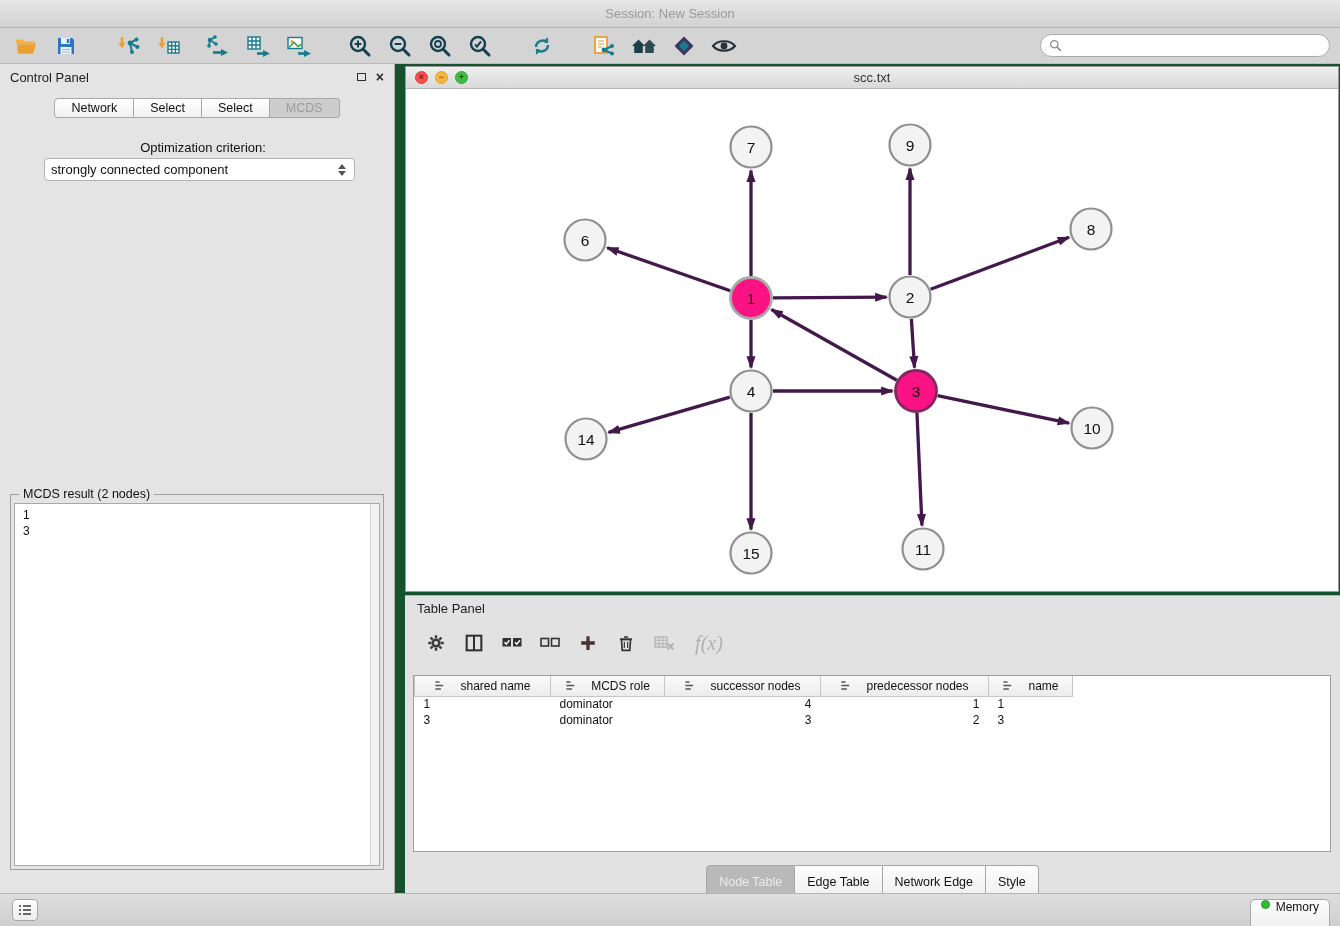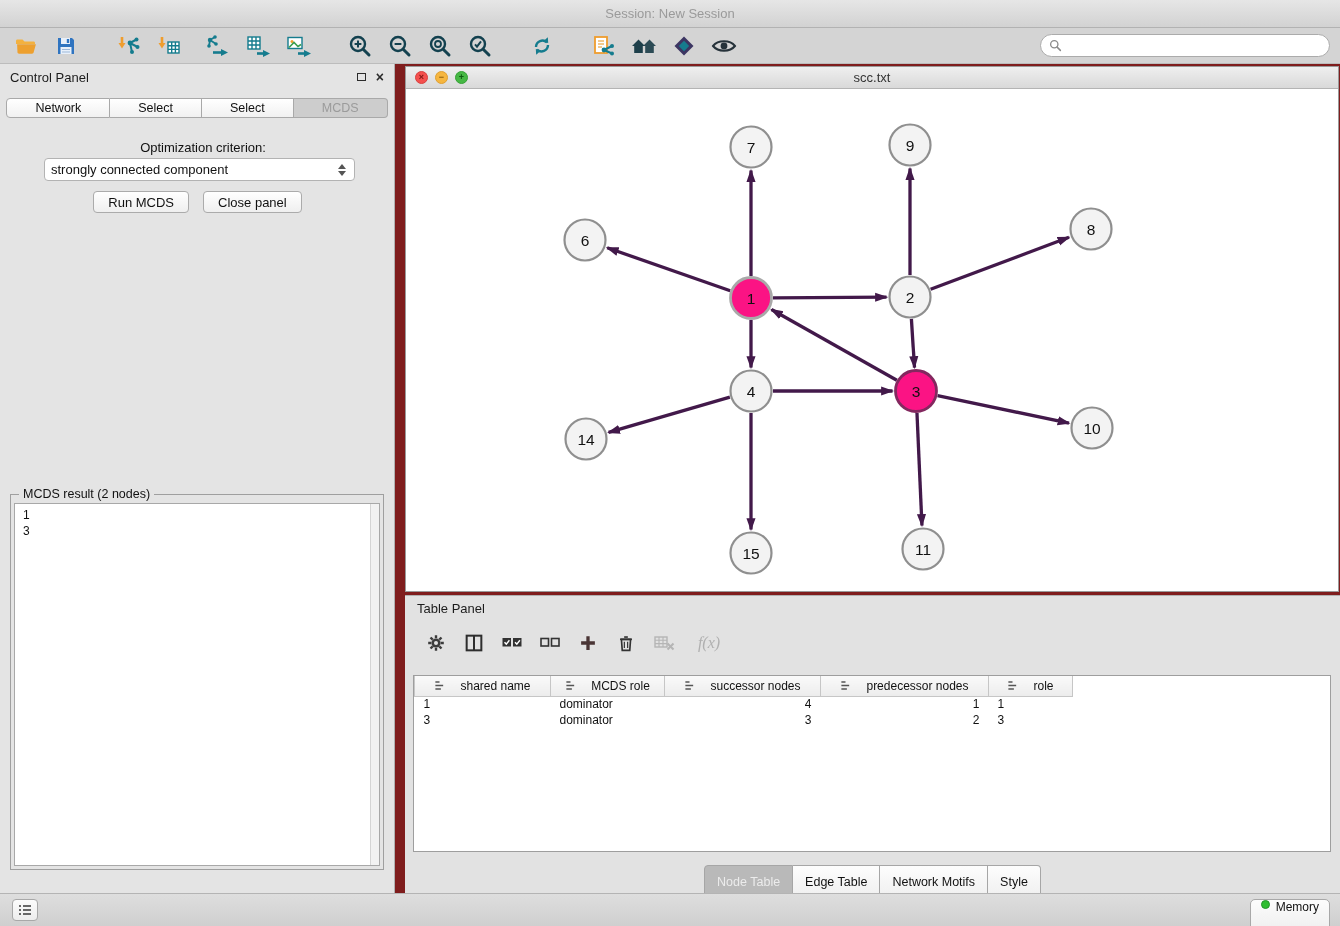--- a/index.html
+++ b/index.html
@@ -1,18 +1,18 @@
 <!DOCTYPE html>
 <html><head>
 <meta charset="utf-8">
 <style>
   * { margin:0; padding:0; box-sizing:border-box; }
   html,body { width:1340px; height:926px; }
   body { font-family:"Liberation Sans", sans-serif; background:#d4d4d4; overflow:hidden; }
-  .app { position:relative; width:1340px; height:926px; background:#7f1d1d; }
+  .app { position:relative; width:1340px; height:926px; background:#14532d; }
 
   
   .titlebar { position:absolute; left:0; top:0; width:1340px; height:28px;
     background:linear-gradient(#e6e6e6,#d2d2d2); border-bottom:1px solid #b2b2b2;
     display:flex; align-items:center; justify-content:center;
     color:#9a9a9a; font-size:13px; }
 
   
   .toolbar { position:absolute; left:0; top:28px; width:1340px; height:36px;
     background:#d4d4d4; border-bottom:1px solid #bcbcbc;
@@ -29,21 +29,21 @@
 
   
   .control-panel { position:absolute; left:0; top:64px; width:395px; height:829px;
     background:#e4e4e4; border-right:1px solid #b0b0b0; }
   .cp-header { height:26px; display:flex; align-items:center; padding:0 10px;
     font-size:13px; color:#1c1c1c;justify-content:space-between; }
   .cp-header .spacer { flex:1; }
   .float-box { width:9px; height:8px; border:1.5px solid #2b2b2b; margin-right:10px; cursor:pointer; }
   .x-btn { font-size:14px; font-weight:bold; color:#2b2b2b; cursor:pointer; line-height:1; }
   .cp-tabs { display:flex; justify-content:center; margin-top:8px; }
-  .cp-tab { height:20px; padding:0 28px; font-size:12.5px; color:#111;
+  .cp-tab { height:20px; padding:0 16px; font-size:12.5px; color:#111;
     background:linear-gradient(#ffffff,#f1f1f1); border:1px solid #a9a9a9; border-left:none;
     display:flex; align-items:center; cursor:pointer; }
   .cp-tab:first-child { border-left:1px solid #a9a9a9; border-radius:4px 0 0 4px; }
   .cp-tab:last-child { border-radius:0 4px 4px 0; }
   .cp-tab.active { background:#cdcdcd; color:#9b9b9b; }
   .opt-label { text-align:center; margin-top:22px; font-size:13px; color:#111;padding-left:12px; }
   .dropdown { position:absolute; left:44px; top:94px; width:311px; height:23px;
     background:#fff; border:1px solid #b3b3b3; border-radius:4px;
     display:flex; align-items:center; padding:0 6px; font-size:13px; color:#111; cursor:pointer; }
   .dropdown .dd-label { flex:1; }
@@ -80,21 +80,21 @@
   #network-svg text { font-family:"Liberation Sans",sans-serif; font-size:15.5px; fill:#111; }
 
   
   .table-panel { position:absolute; left:405px; top:595px; width:1047px; height:298px;
     background:#e2e2e2; border-top:1px solid #b0b0b0; }
   .tp-header { height:25px; display:flex; align-items:center; padding:0 12px; font-size:13px; color:#1c1c1c; }
   .tp-header .spacer { flex:1; }
   .tp-toolbar { display:flex; align-items:center; padding-left:16px; height:44px; gap:8px; }
   .tp-tbtn { width:30px; height:28px; background:transparent; border:none; display:flex;
     align-items:center; justify-content:center; cursor:pointer; }
-  .fx-label { font-family:"Liberation Serif",serif; font-style:italic; font-size:16px; color:#b0b0b0; }
+  .fx-label { font-family:"Liberation Serif",serif; font-style:italic; font-size:20px; color:#b0b0b0; }
   .tbl-wrap { position:absolute; left:8px; top:79px; width:918px; height:177px;
     background:#fff; border:1px solid #9e9e9e; overflow:hidden; }
   table.ntbl { border-collapse:collapse; table-layout:fixed; width:100%; }
   table.ntbl th { height:20px; background:linear-gradient(#fafafa,#ececec);
     border:1px solid #c6c6c6; border-top:none; font-weight:normal; font-size:12px; color:#111; }
   table.ntbl th .th-inner { display:flex; align-items:center; justify-content:center; gap:15px; }
   table.ntbl th.filler { background:#fff; border:none; }
   table.ntbl td { height:16px; font-size:12px; color:#111; padding:0 9px; white-space:nowrap; }
   .tp-tabs { position:absolute; left:0; top:269px; width:935px; display:flex; justify-content:center; }
   .tp-tab { height:21px; padding:16px 12px; font-size:12.5px; display:flex; align-items:center;
@@ -279,24 +279,20 @@
         <span class="cp-tab">Select</span>
         <span class="cp-tab active">MCDS</span>
       </div>
     <div class="opt-label">Optimization criterion:</div>
     <div class="dropdown">
       <span class="dd-label">strongly connected component</span>
       <span class="dd-arrows">
           <i class="up"></i>
           <i class="down"></i>
         </span>
-    </div>
-    <div class="btn-row">
-      <button class="pbtn">Run MCDS</button>
-      <button class="pbtn">Close panel</button>
     </div>
     <div class="result-group">
       <span class="group-title">MCDS result (2 nodes)</span>
       <div class="result-list" id="mcds-results">
 
       <div class="result-item">1</div>
           <div class="result-item">3</div>
           <div class="result-scroll"></div>
         </div>
     </div>
@@ -488,21 +484,21 @@
                     <path d="M1.5 2.2h4.5M1.5 6h8.5M1.5 9.8h6" stroke="#555" stroke-width="1.6" fill="none"></path>
                   </svg>
                   <span class="th-label">predecessor nodes</span>
                 </span>
               </th>
               <th>
                 <span class="th-inner">
                   <svg width="11" height="11" viewBox="0 0 12 12">
                     <path d="M1.5 2.2h4.5M1.5 6h8.5M1.5 9.8h6" stroke="#555" stroke-width="1.6" fill="none"></path>
                   </svg>
-                  <span class="th-label">role</span>
+                  <span class="th-label">name</span>
                 </span>
               </th>
               <th class="filler"></th>
             </tr>
           </thead>
         <tbody id="ntbl-body">
             <tr>
               <td style="text-align: left;">1</td>
               <td style="text-align: left;">dominator</td>
               <td style="text-align: right;">4</td>
@@ -517,21 +513,21 @@
               <td style="text-align: right;">2</td>
               <td style="text-align: left;">3</td>
               <td></td>
             </tr>
           </tbody>
       </table>
     </div>
     <div class="tp-tabs" id="tp-tabs">
         <span class="tp-tab active">Node Table</span>
         <span class="tp-tab">Edge Table</span>
-        <span class="tp-tab">Network Motifs</span>
+        <span class="tp-tab">Network Edge</span>
         <span class="tp-tab">Style</span>
       </div>
   </div>
 
   <div class="statusbar">
     <button class="sb-left-btn">
       <svg width="14" height="12" viewBox="0 0 14 12">
         <path d="M1 2h2M5 2h8M1 6h2M5 6h8M1 10h2M5 10h8" stroke="#3a3a3a" stroke-width="1.6"></path>
       </svg>
     </button>

